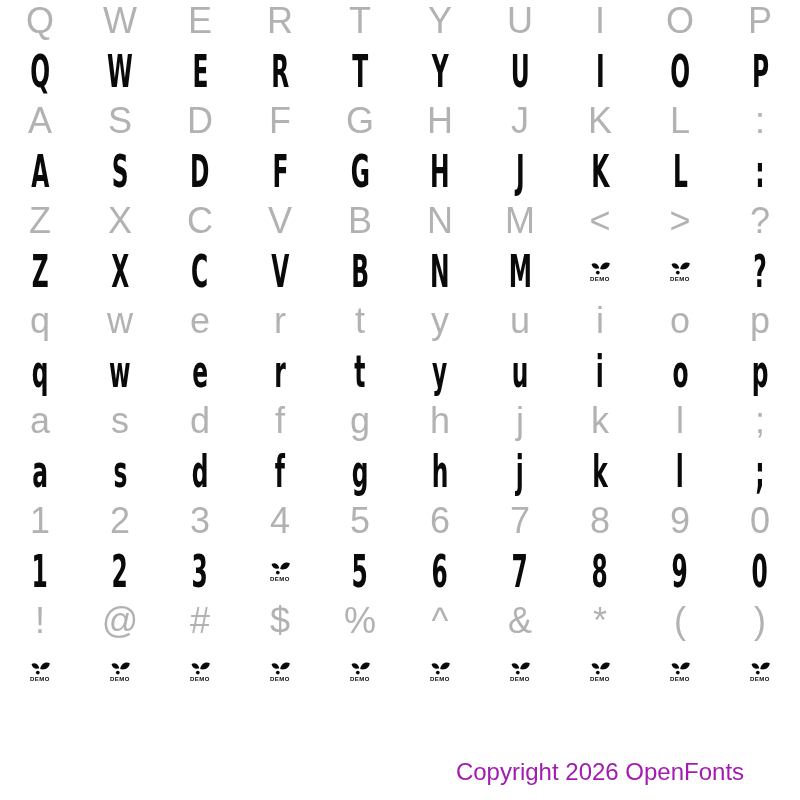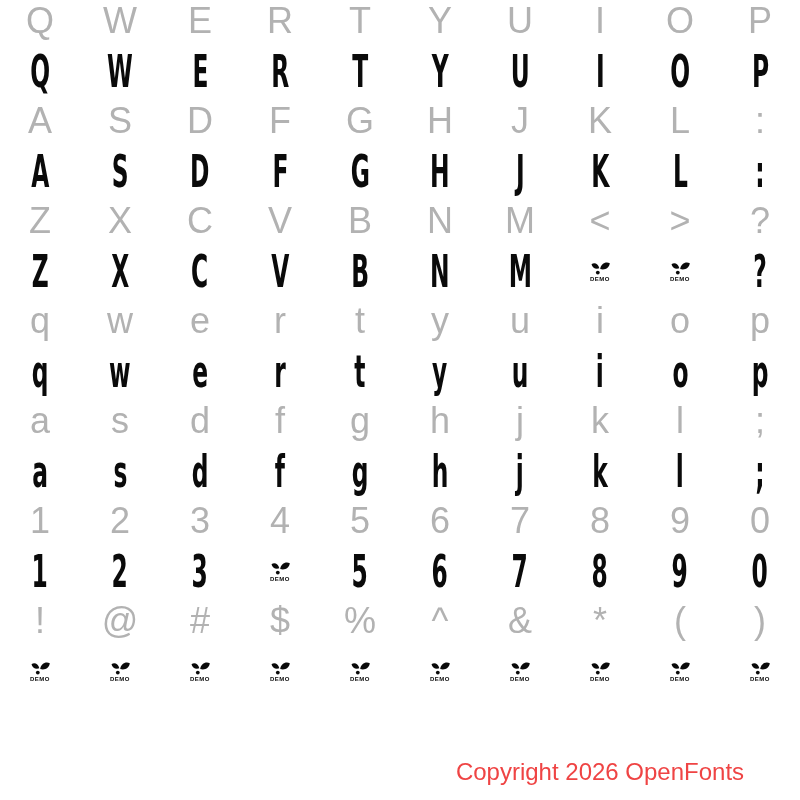--- a/index.html
+++ b/index.html
@@ -65,21 +65,21 @@
     margin-top: 1px;
     font-family: "Liberation Sans", sans-serif;
   }
   .footer {
     position: absolute;
     top: 758px;
     left: 600px;
     transform: translateX(-50%);
     white-space: nowrap;
     font-size: 24px;
-    color: #ef4444;
+    color: #a21caf;
     font-family: "Liberation Sans", sans-serif;
   }
 </style>
 </head>
 <body>
 
 <div class="grid">
     <div class="row gray">
       <span class="cell">
         <span class="glyph">Q</span>

